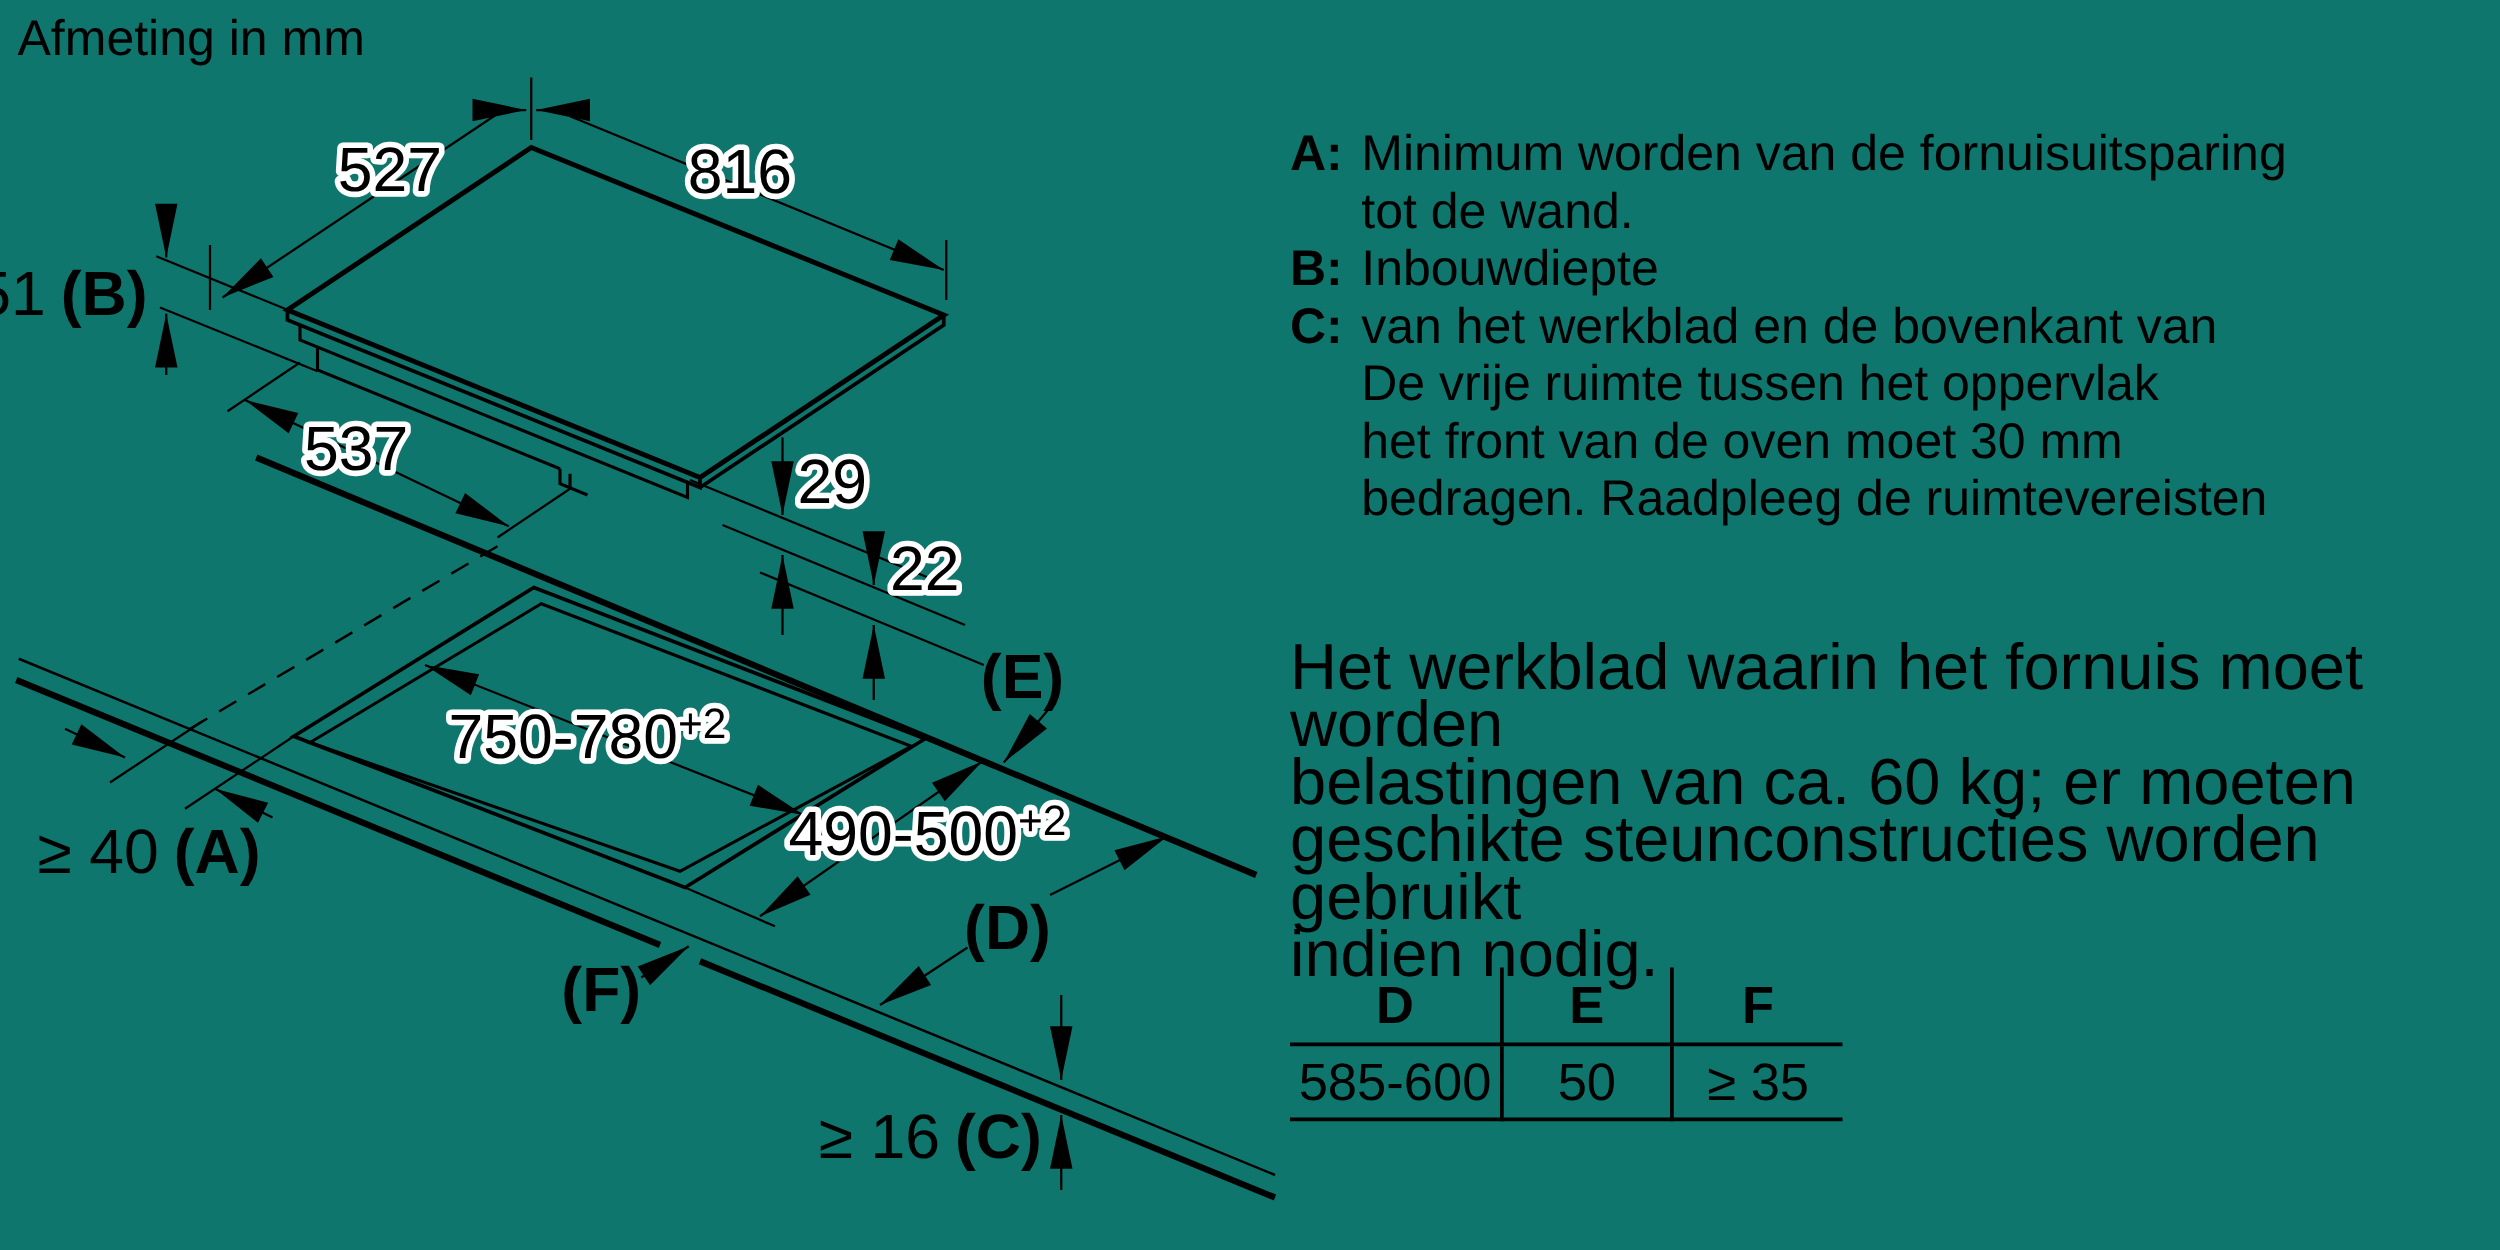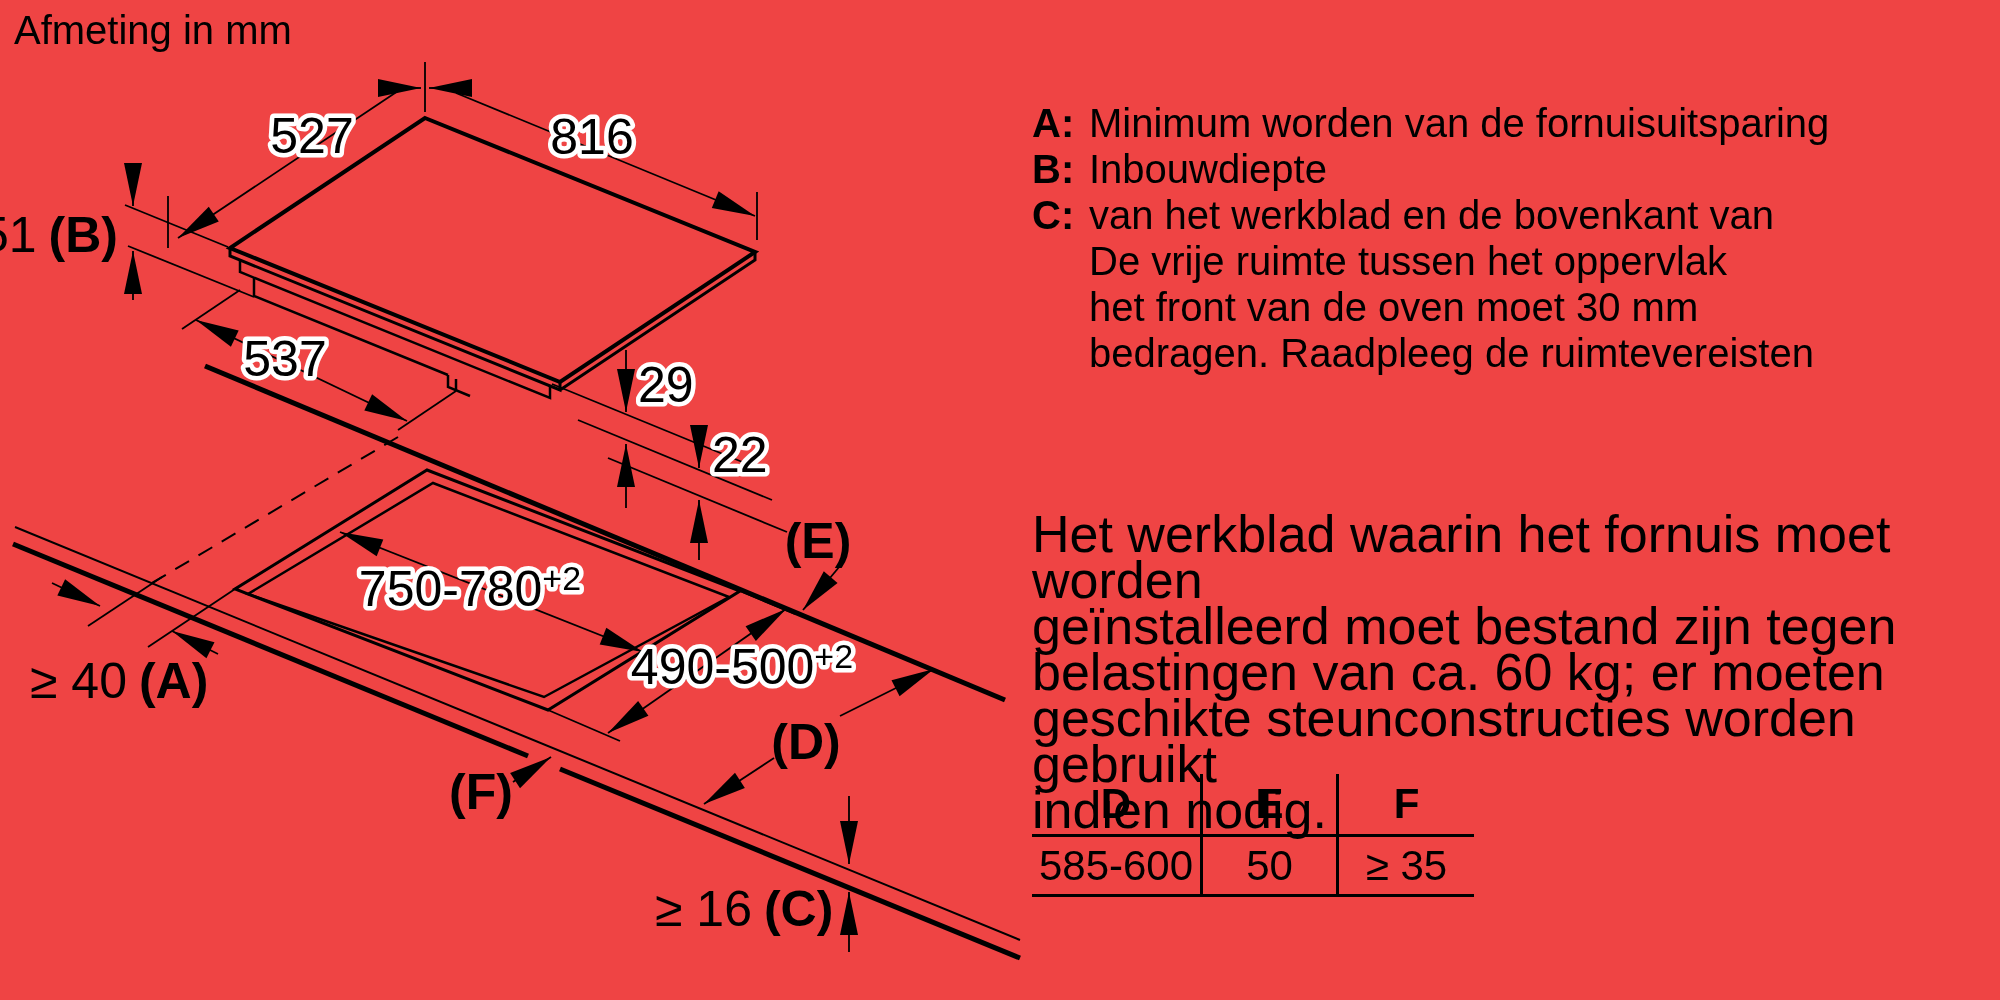--- a/index.html
+++ b/index.html
@@ -1,17 +1,17 @@
 <!DOCTYPE html>
 <html><head>
 <meta charset="utf-8">
 <style>
   html,body{margin:0;padding:0;background:#fff;}
   body{width:2000px;height:1000px;position:relative;font-family:"Liberation Sans",sans-serif;color:#000;}
-  #stage{position:absolute;left:0;top:0;width:2000px;height:1000px;background:#ef4444;overflow:hidden;}
+  #stage{position:absolute;left:0;top:0;width:2000px;height:1000px;background:#0f766e;overflow:hidden;}
   svg{position:absolute;left:0;top:0;}
   svg text{fill:#000;font-family:"Liberation Sans",sans-serif;}
   .dim{font-size:50px;}
   .bld{font-weight:bold;}
   .sup{font-size:34px;}
   .halo{paint-order:stroke;stroke:#fff;stroke-width:9px;stroke-linejoin:round;}
   .ttl{font-size:40px;}
   .ln{stroke:#000;fill:none;}
   .w2{stroke-width:2px;}
   .w18{stroke-width:1.8px;}
@@ -158,37 +158,37 @@
       <text class="dim" x="655" y="926"><tspan>≥ 16</tspan><tspan class="bld" dx="12">(C)</tspan></text>
     </g>
   </svg>
 
   <div class="panel">
 
     <div class="legend">
       <div class="litem">
         <span class="lkey">A:</span>
         <div>Minimum worden van de fornuisuitsparing</div>
+        <div>tot de wand.</div>
       </div>
       <div class="litem">
         <span class="lkey">B:</span>
         <div>Inbouwdiepte</div>
       </div>
       <div class="litem">
         <span class="lkey">C:</span>
         <div>van het werkblad en de bovenkant van</div>
         <div>De vrije ruimte tussen het oppervlak</div>
         <div>het front van de oven moet 30 mm</div>
         <div>bedragen. Raadpleeg de ruimtevereisten</div>
       </div>
     </div>
 
     <div class="para">
       <div>Het werkblad waarin het fornuis moet worden</div>
-      <div>geïnstalleerd moet bestand zijn tegen</div>
       <div>belastingen van ca. 60 kg; er moeten</div>
       <div>geschikte steunconstructies worden gebruikt</div>
       <div>indien nodig.</div>
     </div>
 
     <table class="spec-table">
       <tbody>
           <tr>
         <th class="cD vr hb">D</th>
         <th class="cE vr hb">E</th>

